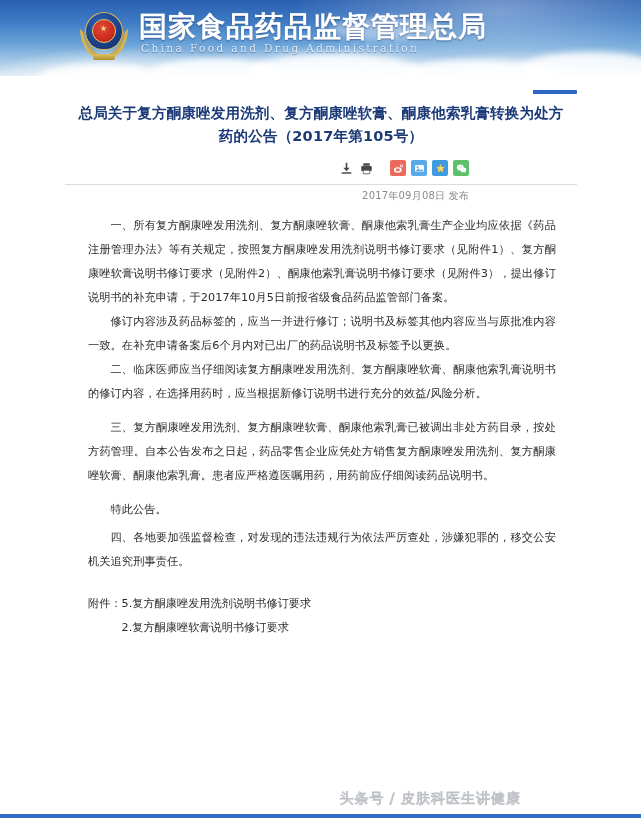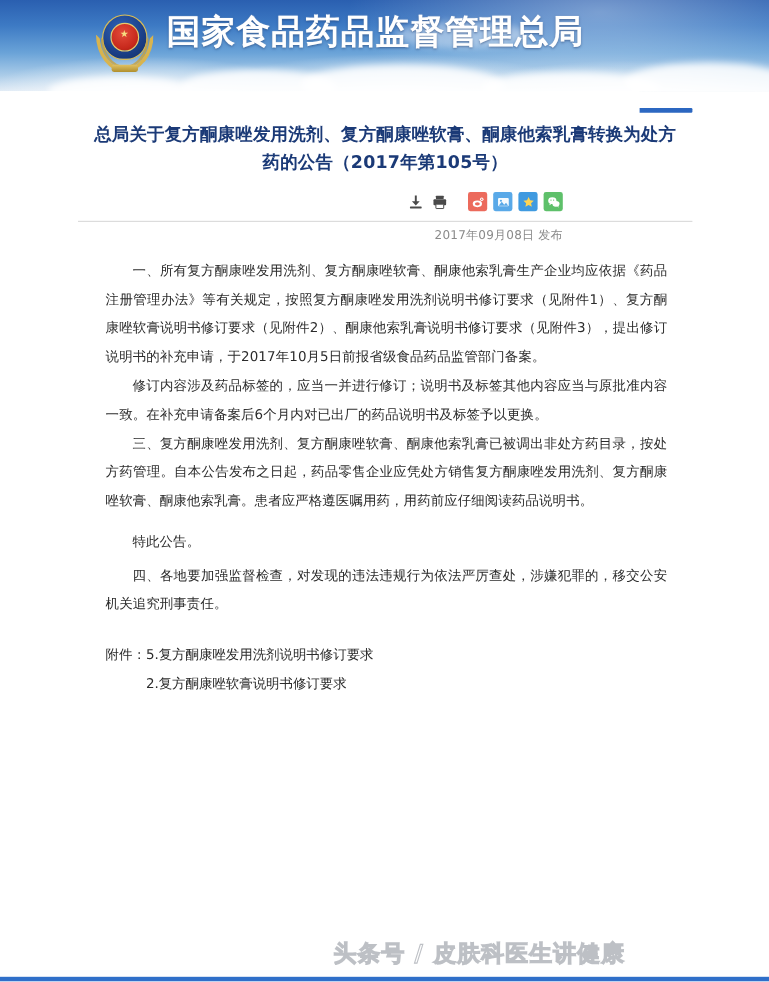--- a/index.html
+++ b/index.html
@@ -254,22 +254,22 @@
     display: flex;
   }
   .attach-head .lbl { white-space: nowrap; }
   .attach-head .items { }
   .attach-item { white-space: nowrap; }
 
   .watermark {
     position: absolute;
     right: 12px;
     bottom: 10px;
-    font-size: 19px;
-    font-weight: 700;
+    font-size: 14px;
+    font-weight: 400;
     color: rgba(255,255,255,0.0);
     -webkit-text-stroke: 0.9px rgba(135,140,150,0.55);
     letter-spacing: 1px;
     white-space: nowrap;
     text-shadow: 0 1px 0 rgba(255,255,255,.8);
   }
 
   .bottom-strip {
     position: absolute;
     left: 0;
@@ -293,20 +293,21 @@
   <div class="emblem">
     <div class="shield"></div>
     <div class="inner"></div>
     <div class="star">★</div>
     <div class="wreath"></div>
     <div class="wreath2"></div>
     <div class="base"></div>
   </div>
 
   <div class="banner-cn">国家食品药品监督管理总局</div>
+  <div class="banner-en">China Food and Drug Administration</div>
 </div>
 
 <div class="blue-rule"></div>
 
 <div class="page">
 
   <div class="title">总局关于复方酮康唑发用洗剂、复方酮康唑软膏、酮康他索乳膏转换为处方药的公告（2017年第105号）</div>
 
   <div class="action-row">
     <span class="ico-btn">
@@ -355,20 +356,21 @@
     </span>
   </div>
 
   <div class="hr-thin"></div>
 
   <div class="pubdate">2017年09月08日 发布</div>
 
   <div class="content">
     <p class="para tight">一、所有复方酮康唑发用洗剂、复方酮康唑软膏、酮康他索乳膏生产企业均应依据《药品注册管理办法》等有关规定，按照复方酮康唑发用洗剂说明书修订要求（见附件1）、复方酮康唑软膏说明书修订要求（见附件2）、酮康他索乳膏说明书修订要求（见附件3），提出修订说明书的补充申请，于2017年10月5日前报省级食品药品监管部门备案。</p>
     <p class="para tight">修订内容涉及药品标签的，应当一并进行修订；说明书及标签其他内容应当与原批准内容一致。在补充申请备案后6个月内对已出厂的药品说明书及标签予以更换。</p>
+    <p class="para gap">二、临床医师应当仔细阅读复方酮康唑发用洗剂、复方酮康唑软膏、酮康他索乳膏说明书的修订内容，在选择用药时，应当根据新修订说明书进行充分的效益/风险分析。</p>
     <p class="para gap">三、复方酮康唑发用洗剂、复方酮康唑软膏、酮康他索乳膏已被调出非处方药目录，按处方药管理。自本公告发布之日起，药品零售企业应凭处方销售复方酮康唑发用洗剂、复方酮康唑软膏、酮康他索乳膏。患者应严格遵医嘱用药，用药前应仔细阅读药品说明书。</p>
     <p class="para">特此公告。</p>
     <p class="para gap">四、各地要加强监督检查，对发现的违法违规行为依法严厉查处，涉嫌犯罪的，移交公安机关追究刑事责任。</p>
 
     <div class="attach-list">
       <div class="attach-head">
         <span class="lbl">附件：</span>
         <span class="items">
           <div class="attach-item">5.复方酮康唑发用洗剂说明书修订要求</div>
           <div class="attach-item">2.复方酮康唑软膏说明书修订要求</div>

